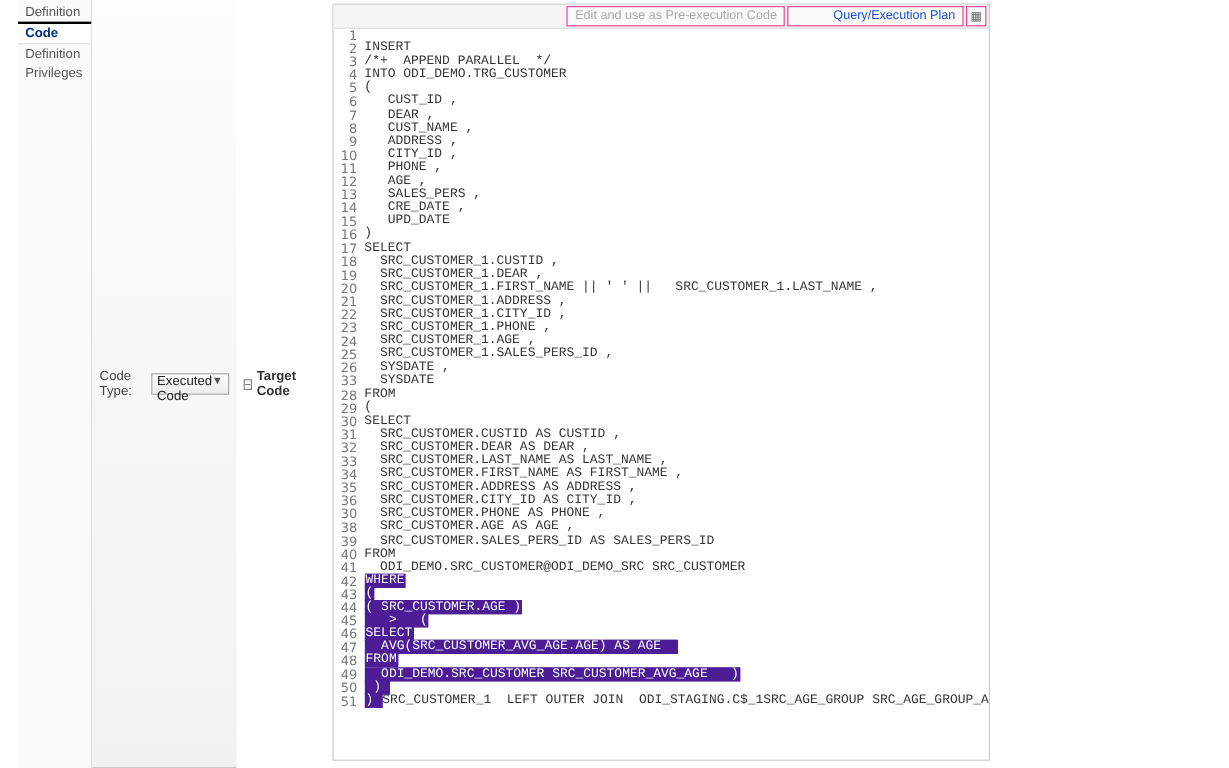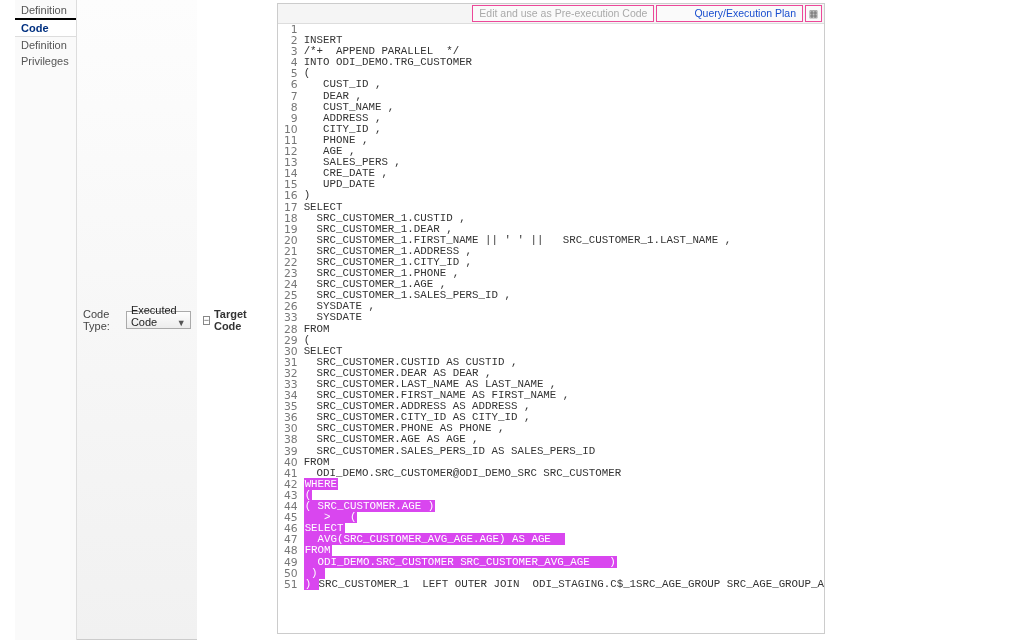--- a/index.html
+++ b/index.html
@@ -54,21 +54,21 @@
   .top-label {
     margin-right: 8px;
     color: #444;
   }
   .top-select {
     flex: 1;
     border: 1px solid #aaa;
     background: linear-gradient(#fefefe,#ececec);
     height: 18px;
     display: flex;
-    align-items: flex-end;
+    align-items: flex-start;
     justify-content: space-between;
     padding: 0 4px;
     font-size: 11px;
     color: #222;
   }
   .chevron {
     font-size: 9px;
     color: #555;
   }
   .section-header {
@@ -134,21 +134,21 @@
     padding-right: 6px;
     user-select: none;
   }
   .codecol {
     flex: 1;
     white-space: pre;
     font-family: Liberation Mono, monospace;
   }
   .codeline { height: 11.1px; }
   .hl {
-    background: #d946ef;
+    background: #4c1d95;
     color: #fff;
     padding: 0 1px;
   }
 </style>
 </head>
 <body>
 
 <div class="container">
   <div class="sidebar">
     <div class="sidebar-item"><span>Definition</span></div>

